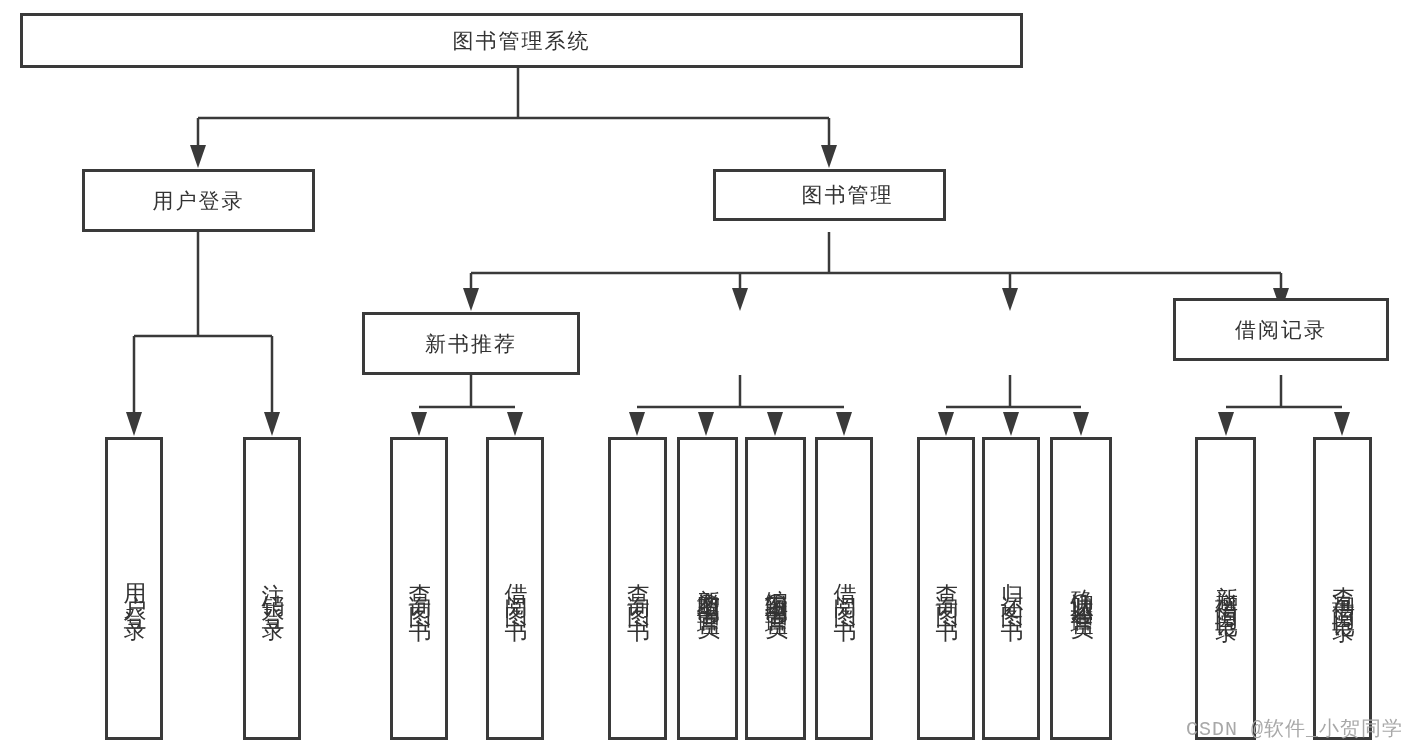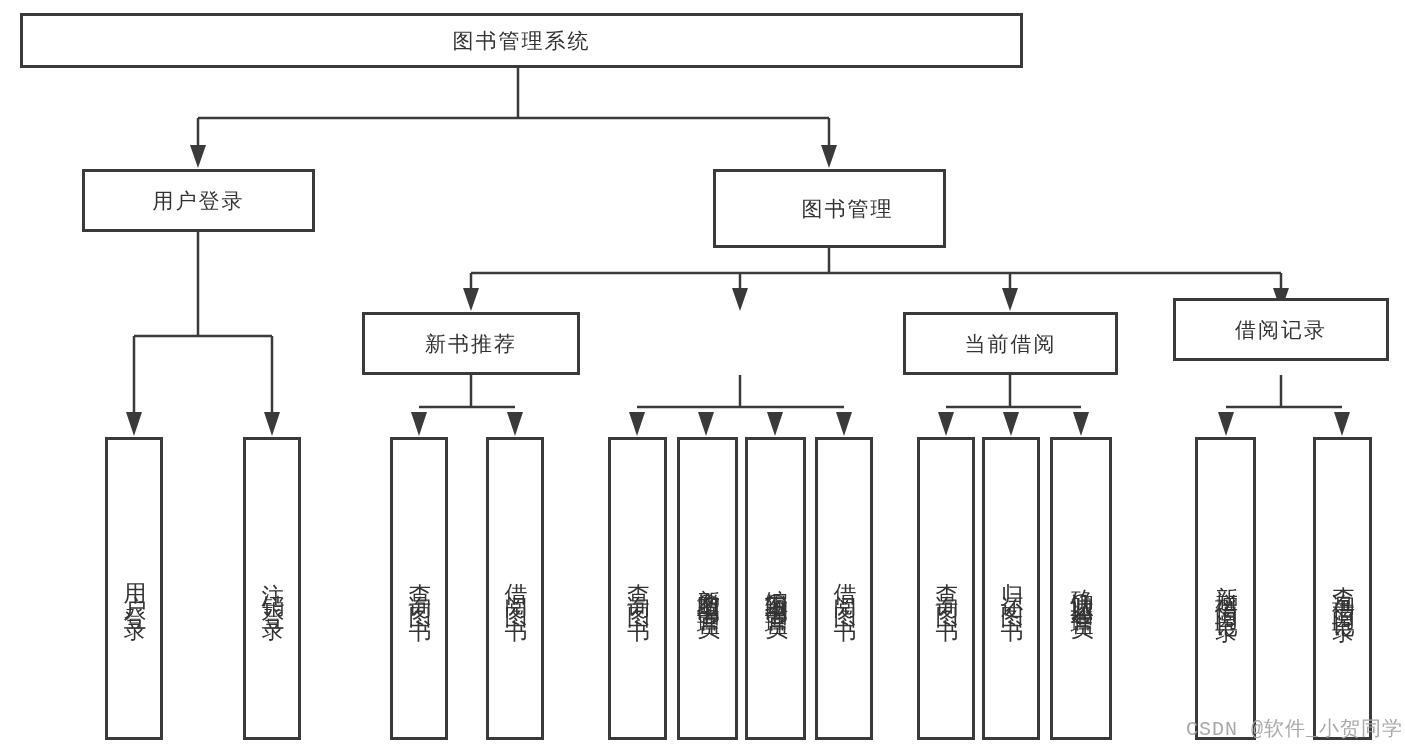--- a/index.html
+++ b/index.html
@@ -113,24 +113,23 @@
       <polygon points="1003,412 1019,412 1011,436"></polygon>
       <polygon points="1073,412 1089,412 1081,436"></polygon>
       <polygon points="1218,412 1234,412 1226,436"></polygon>
       <polygon points="1334,412 1350,412 1342,436"></polygon>
     </g>
   </svg>
 
   <div class="node h" style="left:20px; top:13px; width:1003px; height:55px;">图书管理系统</div>
 
   <div class="node h" style="left:82px; top:169px; width:233px; height:63px;">用户登录</div>
-  <div class="node h" style="left:713px; top:169px; width:233px; height:79px;padding-left:36px;">图书管理</div>
+  <div class="node h" style="left:713px; top:169px; width:233px; height:52px;padding-left:36px;">图书管理</div>
 
   <div class="node h" style="left:362px; top:312px; width:218px; height:63px;">新书推荐</div>
-  <div class="node h" style="left:903px; top:312px; width:215px; height:63px;">当前借阅</div>
   <div class="node h" style="left:1173px; top:298px; width:216px; height:63px;">借阅记录</div>
 
   <div class="node v ls4" style="left:105px; width:58px;">用户登录</div>
   <div class="node v ls4" style="left:243px; width:58px;">注销登录</div>
 
   <div class="node v ls4" style="left:390px; width:58px;">查询图书</div>
   <div class="node v ls4" style="left:486px; width:58px;">借阅图书</div>
 
   <div class="node v ls4" style="left:608px; width:59px;">查询图书</div>
   <div class="node v ls9" style="left:677px; width:61px;">新增图书（管理员）</div>

